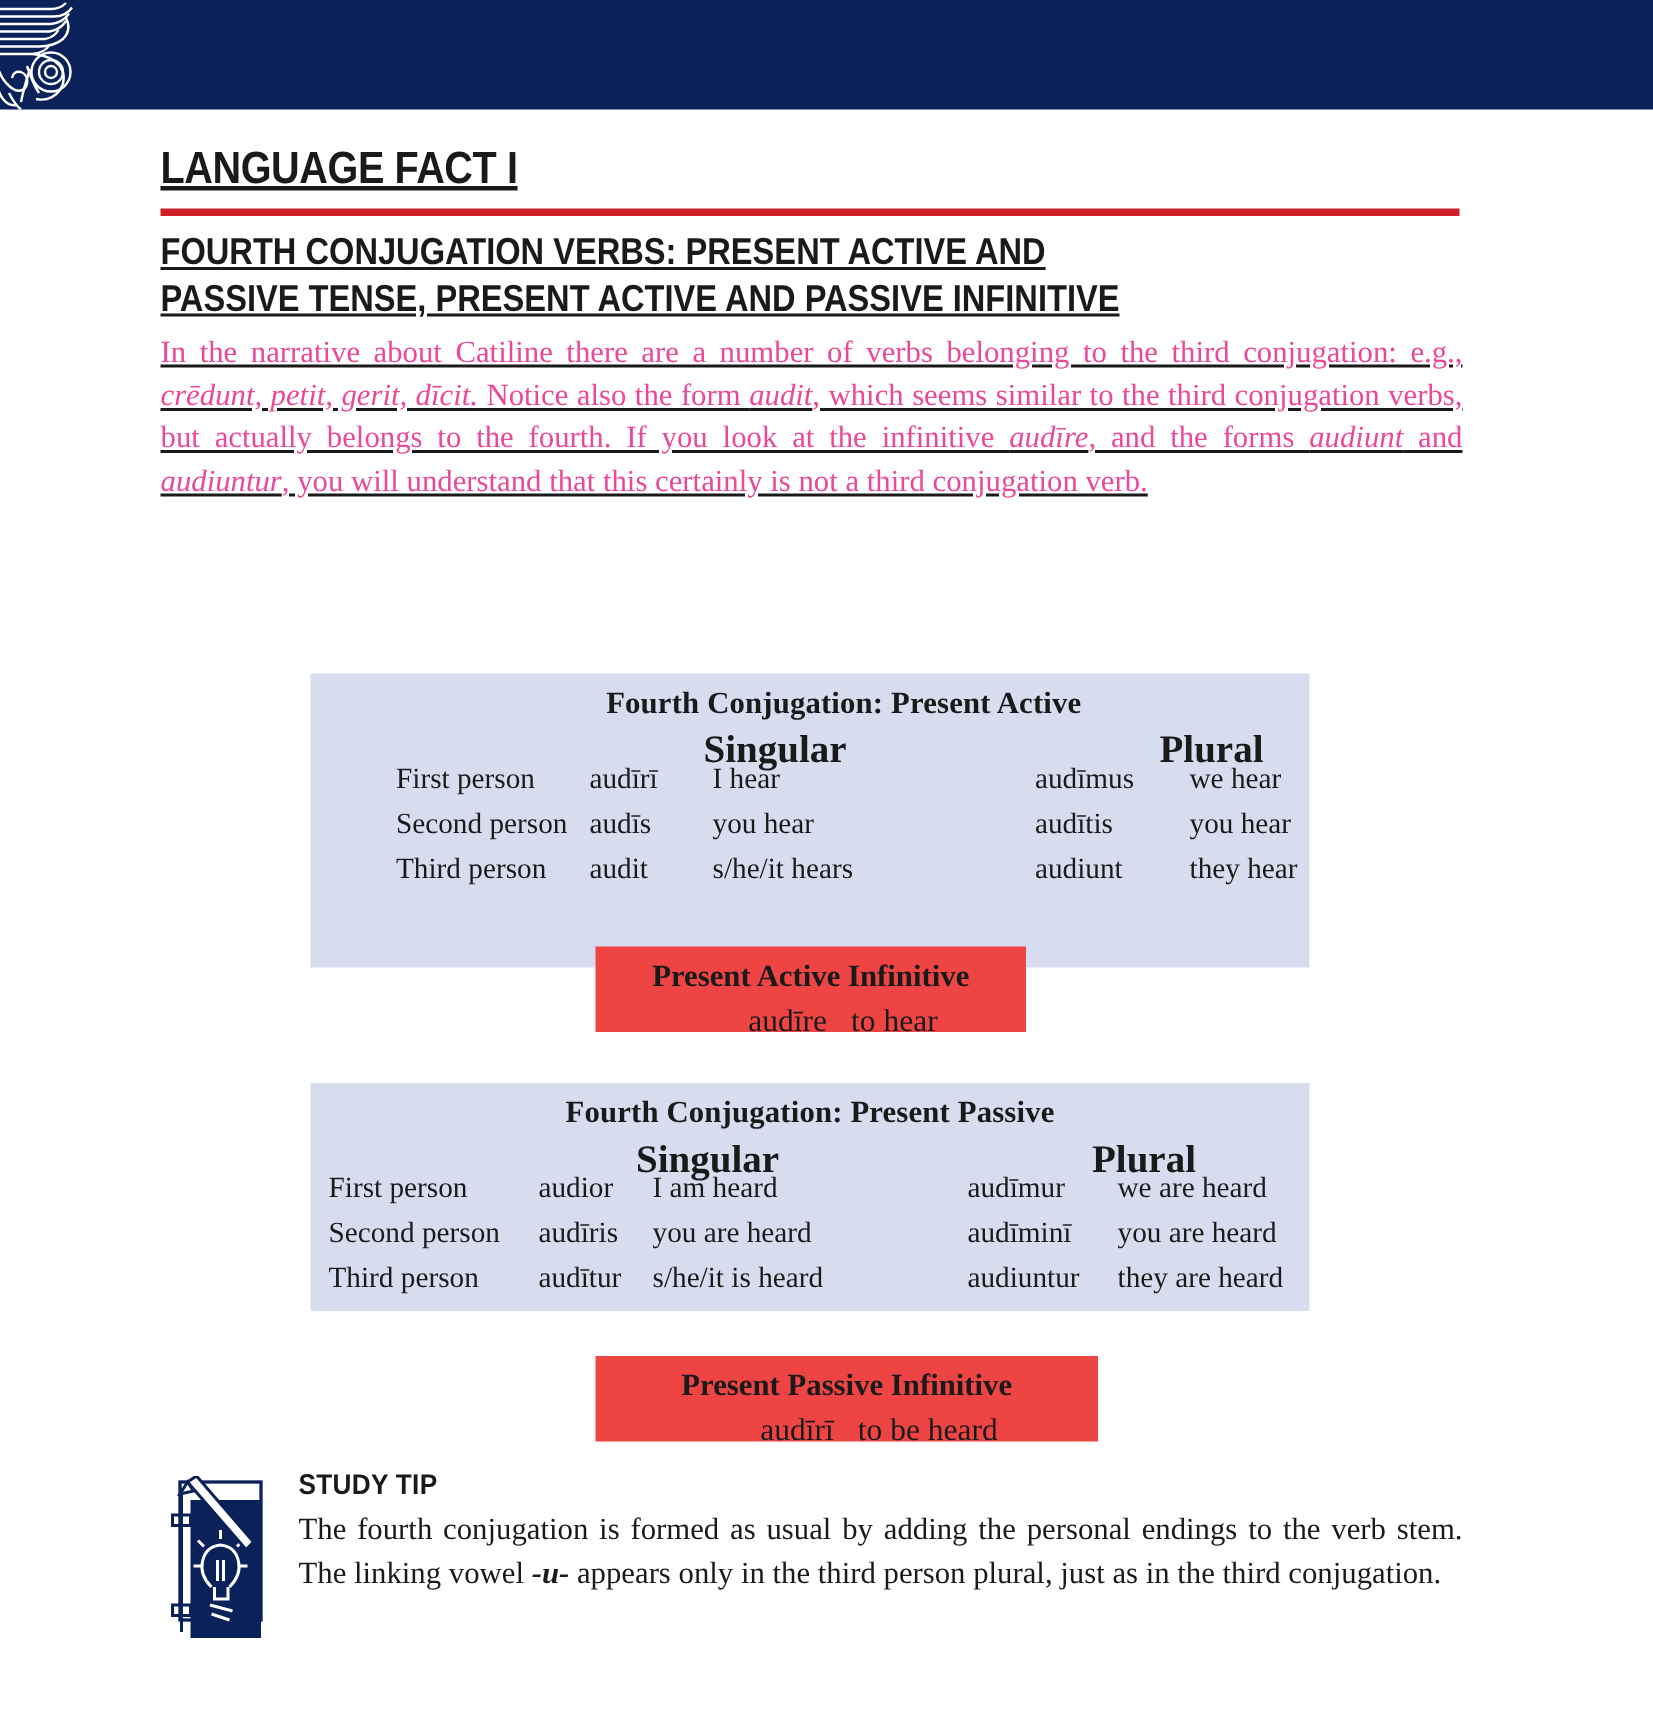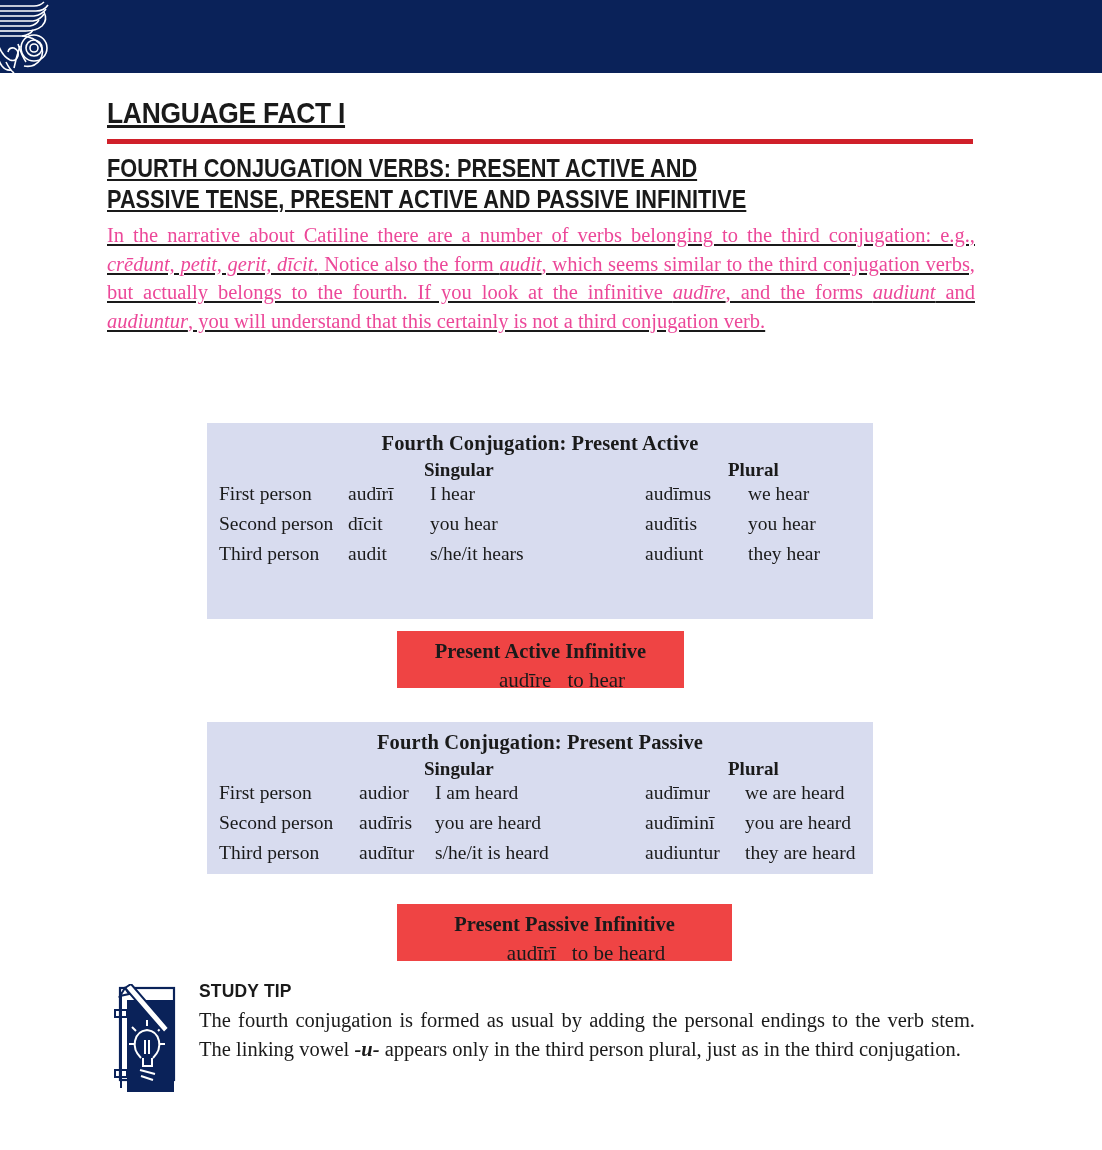--- a/index.html
+++ b/index.html
@@ -95,21 +95,21 @@
     font-weight: bold;
     font-size: 20.5px;
     line-height: 24px;
     padding-top: 8px;
     letter-spacing: 0.1px;
   }
   .conj-numhead {
     position: relative;
     height: 28px;
     font-weight: bold;
-    font-size: 19px;
+    font-size: 26px;
   }
   .conj-numhead .sg {
     position: absolute;
     left: 217px;
     top: 4px;
   }
   .conj-numhead .pl {
     position: absolute;
     left: 521px;
     top: 4px;
@@ -225,36 +225,36 @@
   <h2 class="lf-subtitle">
     <span>FOURTH CONJUGATION VERBS: PRESENT ACTIVE AND</span><br>
     <span>PASSIVE TENSE, PRESENT ACTIVE AND PASSIVE INFINITIVE</span>
   </h2>
 
   <p class="body-text"><span>In the narrative about Catiline there are a number of verbs belonging to the third conjugation: e.g., </span><span class="it">crēdunt, petit, gerit, dīcit.</span><span> Notice also the form </span><span class="it">audit</span><span>, which seems similar to the third conjugation verbs, but actually belongs to the fourth. If you look at the infinitive </span><span class="it">audīre</span><span>, and the forms </span><span class="it">audiunt</span><span> and </span><span class="it">audiuntur</span><span>, you will understand that this certainly is not a third conjugation verb.</span></p>
 
 
 </div>
 
-<div class="conj-table" style="left:207px; top:423px; width:666px; height:196px;">
+<div class="conj-table" style="left:207px; top:449px; width:666px; height:196px;padding-left:45px;">
   <div class="conj-caption">Fourth Conjugation: Present Active</div>
   <div class="conj-numhead">
     <span class="sg">Singular</span>
     <span class="pl">Plural</span>
   </div>
   <div class="conj-row">
     <span class="c-person">First person</span>
     <span class="c-sg-latin">audīrī</span>
     <span class="c-sg-eng">I hear</span>
     <span class="c-pl-latin">audīmus</span>
     <span class="c-pl-eng">we hear</span>
   </div>
   <div class="conj-row">
     <span class="c-person">Second person</span>
-    <span class="c-sg-latin">dīcit</span>
+    <span class="c-sg-latin">audīs</span>
     <span class="c-sg-eng">you hear</span>
     <span class="c-pl-latin">audītis</span>
     <span class="c-pl-eng">you hear</span>
   </div>
   <div class="conj-row">
     <span class="c-person">Third person</span>
     <span class="c-sg-latin">audit</span>
     <span class="c-sg-eng">s/he/it hears</span>
     <span class="c-pl-latin">audiunt</span>
     <span class="c-pl-eng">they hear</span>

